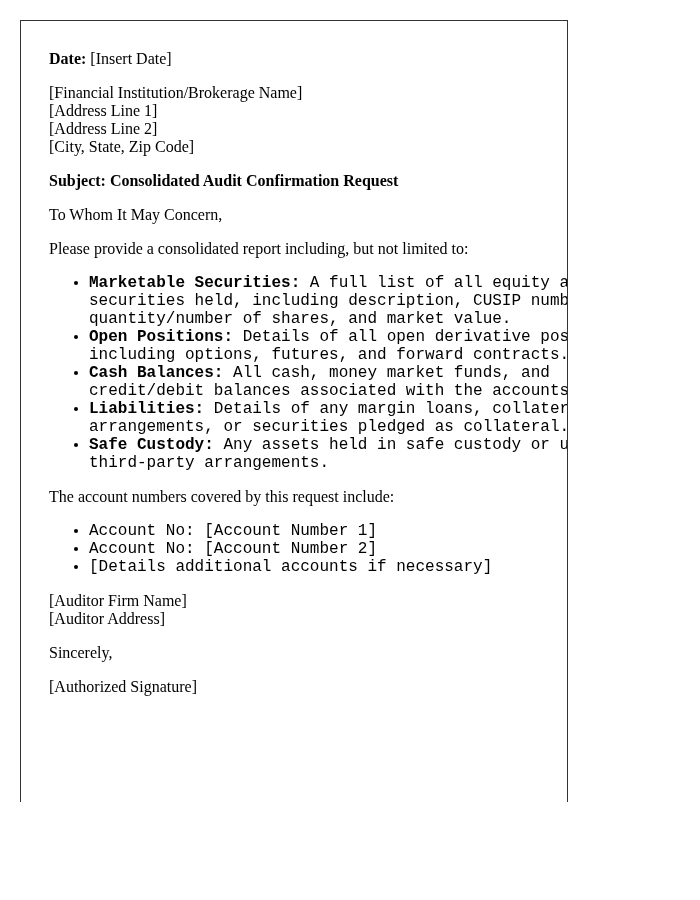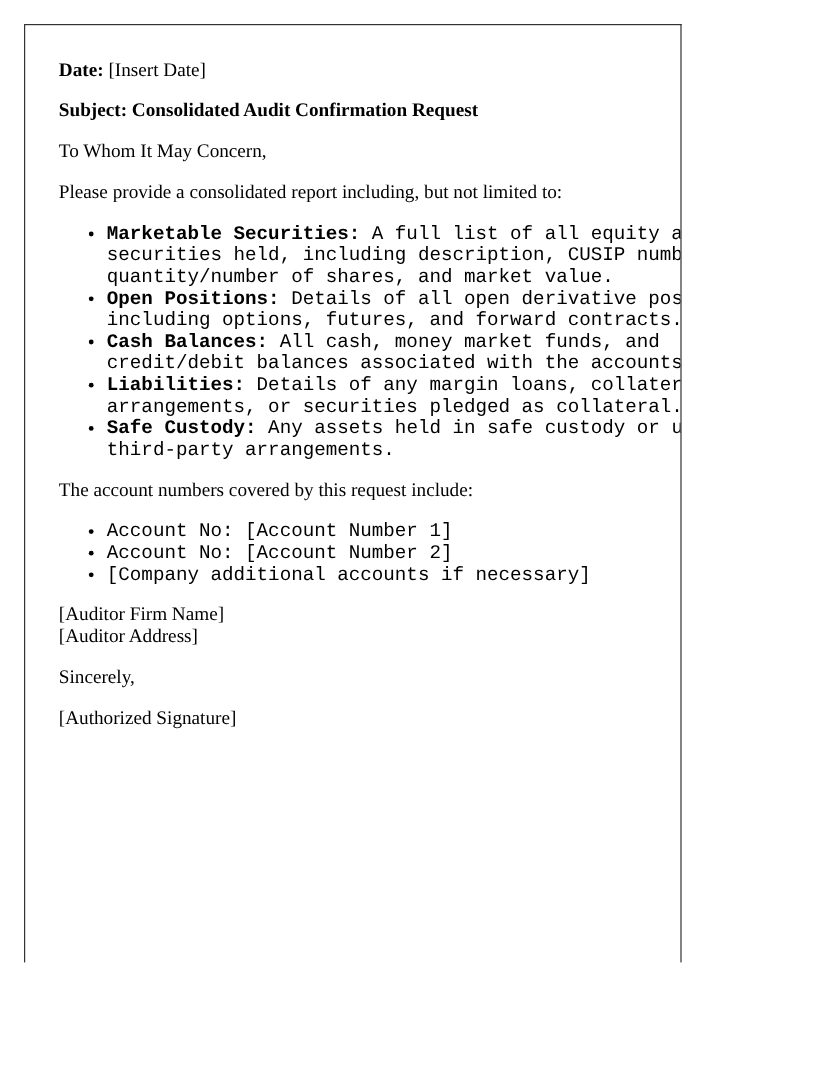--- a/index.html
+++ b/index.html
@@ -49,20 +49,26 @@
     b { font-weight: bold; }
   </style>
 </head>
 <body>
 
 <div class="page">
   <div class="content">
 
     <p><b>Date:</b><span> [Insert Date]</span></p>
 
+    <p class="block-lines">
+      <span style="display:block">[Financial Institution/Brokerage Name]</span>
+      <span style="display:block">[Address Line 1]</span>
+      <span style="display:block">[Address Line 2]</span>
+      <span style="display:block">[City, State, Zip Code]</span>
+    </p>
 
     <p><b>Subject: Consolidated Audit Confirmation Request</b></p>
 
     <p>To Whom It May Concern,</p>
 
 
     <p>Please provide a consolidated report including, but not limited to:</p>
 
     <ul>
       <li><b>Marketable Securities:</b><span> A full list of all equity and debt securities held, including description, CUSIP number, quantity/number of shares, and market value.</span></li>
@@ -70,21 +76,21 @@
       <li><b>Cash Balances:</b><span> All cash, money market funds, and credit/debit balances associated with the accounts.</span></li>
       <li><b>Liabilities:</b><span> Details of any margin loans, collateral arrangements, or securities pledged as collateral.</span></li>
       <li><b>Safe Custody:</b><span> Any assets held in safe custody or under third-party arrangements.</span></li>
     </ul>
 
     <p>The account numbers covered by this request include:</p>
 
     <ul>
       <li>Account No: [Account Number 1]</li>
       <li>Account No: [Account Number 2]</li>
-      <li>[Company additional accounts if necessary]</li>
+      <li>[Details additional accounts if necessary]</li>
     </ul>
 
 
     <p class="block-lines">
       <span style="display:block">[Auditor Firm Name]</span>
       <span style="display:block">[Auditor Address]</span>
     </p>
 
     <p>Sincerely,</p>
 

